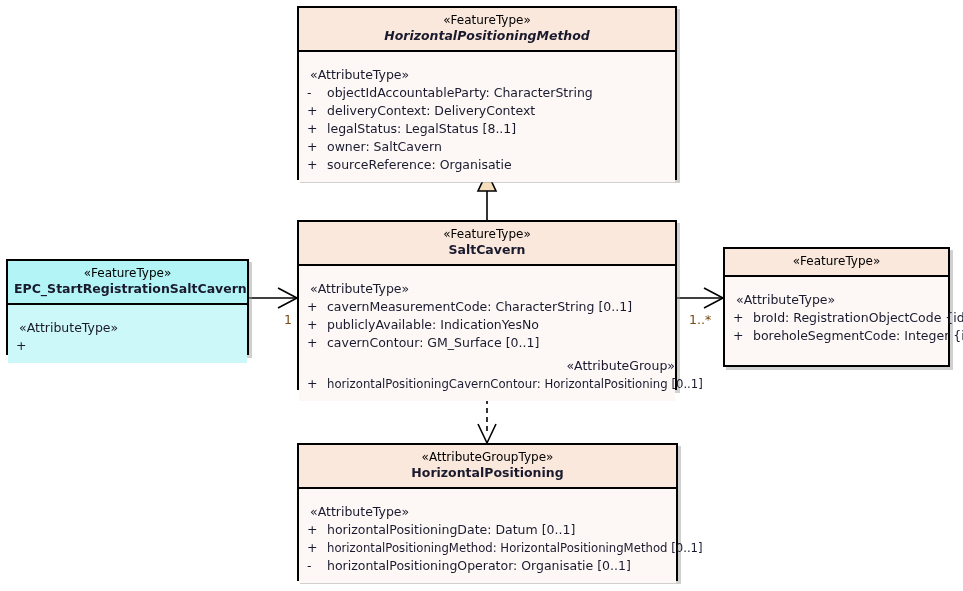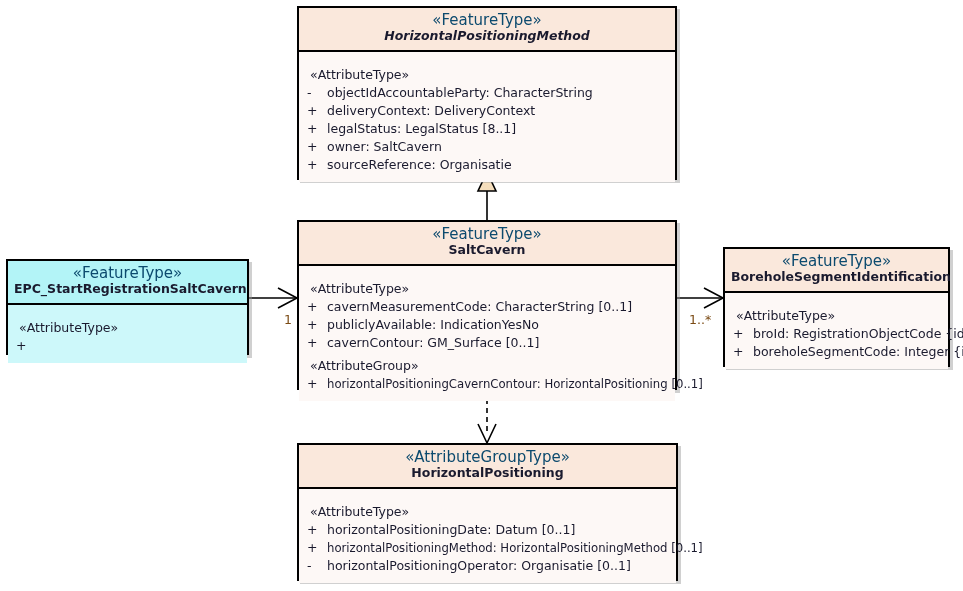--- a/index.html
+++ b/index.html
@@ -45,23 +45,23 @@
     padding: 5px 6px 6px 6px;
   }
   .uml.cyan {
     background: #b3f4f7;
   }
   .uml.cyan .hdr {
     background: #b3f4f7;
     border-bottom: 2px solid #000000;
   }
   .stereo {
-    font-size: 15px;
+    font-size: 12px;
     line-height: 15px;
-    color: #0c4a6e;
+    color: #000000;
     white-space: nowrap;
   }
   .cname {
     font-size: 12.5px;
     line-height: 16px;
     font-weight: bold;
     white-space: nowrap;
   }
   .cname.abstract {
     font-style: italic;
@@ -182,21 +182,21 @@
         <span class="sig">cavernMeasurementCode: CharacterString [0..1]</span>
       </div>
       <div class="attr">
         <span class="vis">+</span>
         <span class="sig">publiclyAvailable: IndicationYesNo</span>
       </div>
       <div class="attr">
         <span class="vis">+</span>
         <span class="sig">cavernContour: GM_Surface [0..1]</span>
       </div>
-      <div class="grp" style="padding-top:5px;">«AttributeGroup»</div>
+      <div class="grp" style="padding-top:5px;text-align:right;">«AttributeGroup»</div>
       <div class="attr condensed">
         <span class="vis">+</span>
         <span class="sig">horizontalPositioningCavernContour: HorizontalPositioning [0..1]</span>
       </div>
     </div>
   </div>
 
   <div class="uml cyan" style="left:6px; top:259px; width:243px; height:96px;">
     <div class="hdr">
       <div class="stereo">«FeatureType»</div>
@@ -206,21 +206,20 @@
       <div class="grp">«AttributeType»</div>
       <div class="attr">
         <span class="vis">+</span>
       </div>
     </div>
   </div>
 
   <div class="uml" style="left:723px; top:247px; width:227px; height:120px;">
     <div class="hdr">
       <div class="stereo">«FeatureType»</div>
-      <div class="cname">BoreholeSegmentIdentification</div>
     </div>
     <div class="body">
       <div class="grp">«AttributeType»</div>
       <div class="attr">
         <span class="vis">+</span>
         <span class="sig">broId: RegistrationObjectCode {id}</span>
       </div>
       <div class="attr">
         <span class="vis">+</span>
         <span class="sig">boreholeSegmentCode: Integer {id}</span>

